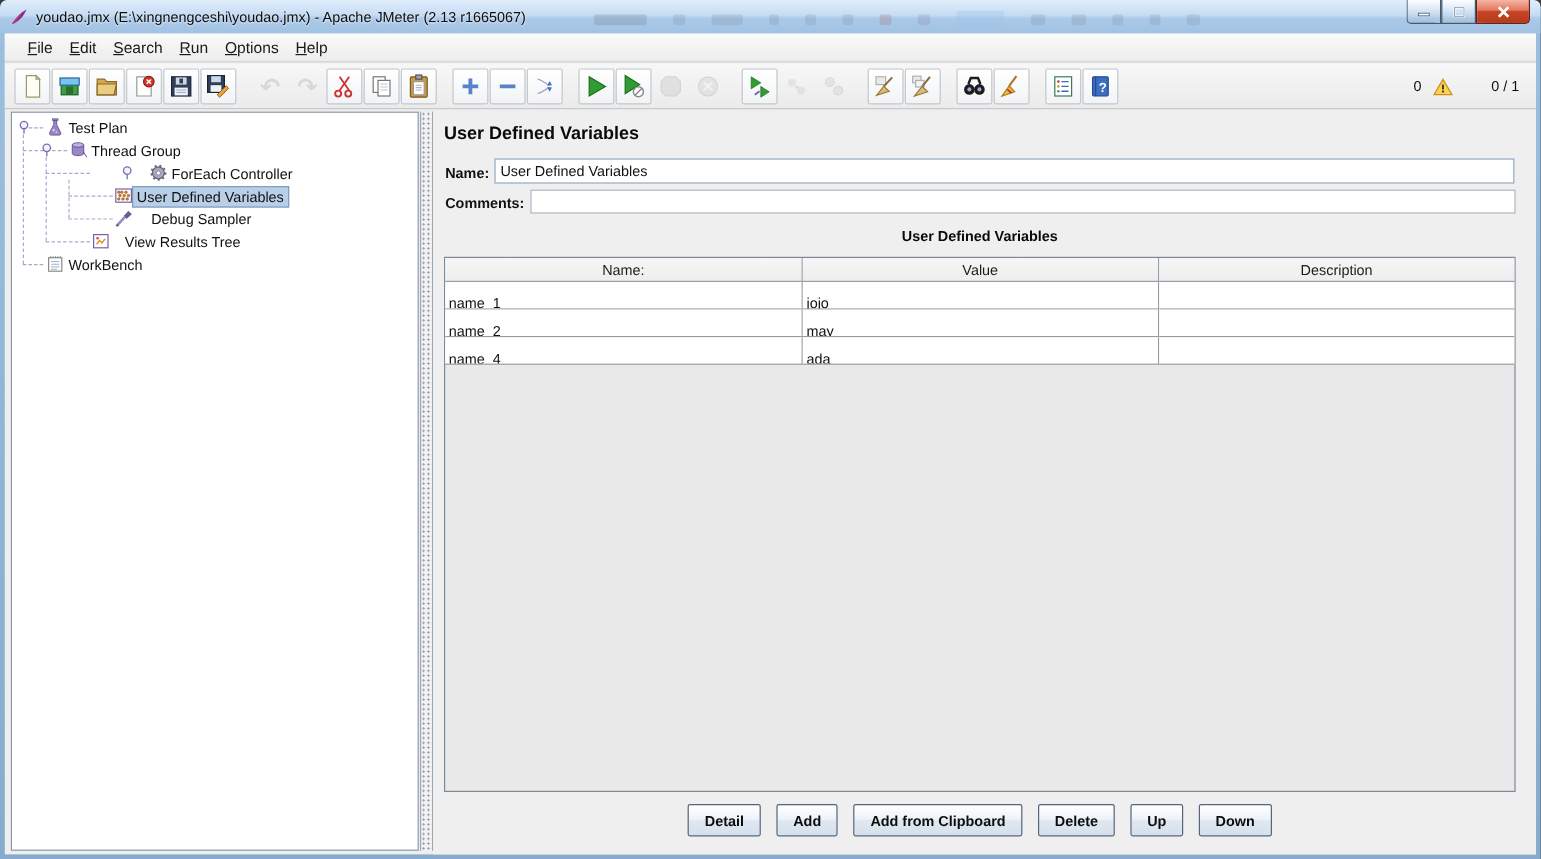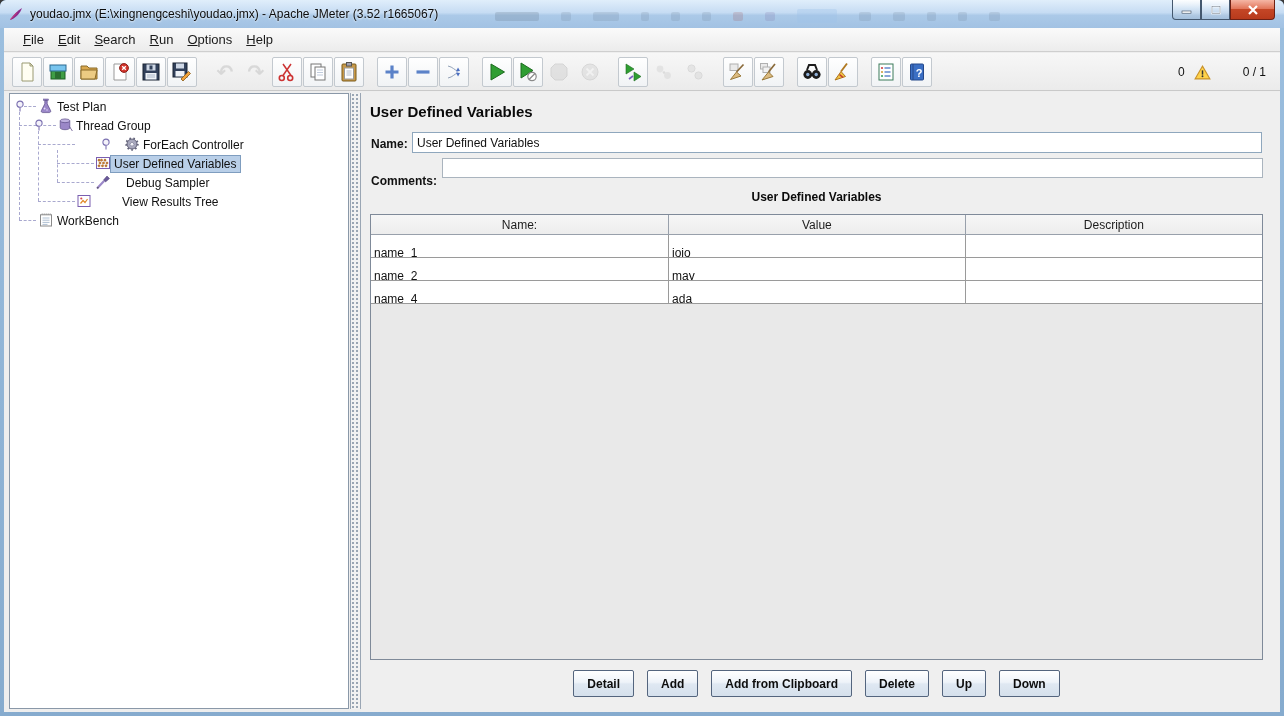--- a/index.html
+++ b/index.html
@@ -84,21 +84,21 @@
 
 <div id="window">
 
   <div id="titlebar">
     <span id="app-icon">
       <svg viewBox="0 0 16 16">
           <path d="M2 14C5.5 8.5 9.5 4.5 14 2c-1.8 5-5.8 9.5-10.5 11.6z" fill="#8c2a8c"></path>
           <path d="M2.5 13.5L9 6.5" stroke="#c23a7a" stroke-width="1.1" fill="none"></path>
         </svg>
     </span>
-    <span id="window-title">youdao.jmx (E:\xingnengceshi\youdao.jmx) - Apache JMeter (3.52 r1665067)</span>
+    <span id="window-title">youdao.jmx (E:\xingnengceshi\youdao.jmx) - Apache JMeter (2.13 r1665067)</span>
     <span id="ghost-icons">
       <span style="width:44px;opacity:.5"></span>
         <span style="width:10px"></span>
         <span style="width:26px"></span>
       <span style="width:8px"></span>
         <span style="width:9px"></span>
         <span style="width:9px"></span>
       <span style="width:10px;background:#a04a4a"></span>
         <span style="width:10px;background:#7a6aa0"></span>
       <span style="width:40px;height:14px;background:#9cc2e8;opacity:.6"></span>
@@ -481,42 +481,42 @@
             <span class="tree-label" style="left: 112px;">Debug Sampler</span>
           </div>
           <div class="tree-row" style="top: 98px;">
             <span class="tree-ic" style="left: 66px;">
               <svg viewBox="0 0 16 16">
                 <rect x="2" y="2.5" width="12" height="11" fill="#fff" stroke="#7a5fb0" stroke-width="1"></rect>
                 <path d="M4.5 10.5l2.5-3 2 2 2.5-3.5" stroke="#e08a2a" stroke-width="1.2" fill="none"></path>
                 <circle cx="5.3" cy="5.5" r="1.1" fill="#d84a4a"></circle>
               </svg>
             </span>
-            <span class="tree-label" style="left: 99px; padding-left: 12px;">View Results Tree</span>
+            <span class="tree-label" style="left: 81px; padding-left: 12px;">View Results Tree</span>
           </div>
           <div class="tree-row" style="top: 117px;">
             <span class="tree-ic" style="left: 28px;">
               <svg viewBox="0 0 16 16">
                 <rect x="2.5" y="2.8" width="11" height="11.2" fill="#fff" stroke="#8a8a8a"></rect>
                 <path d="M4.5 6h7M4.5 8.2h7M4.5 10.4h7M4.5 12.4h5" stroke="#9ab0c8" stroke-width=".8"></path>
                 <path d="M4.2 2.8V1.4M6.2 2.8V1.4M8.2 2.8V1.4M10.2 2.8V1.4M12.2 2.8V1.4" stroke="#8a8a8a" stroke-width=".8"></path>
               </svg>
             </span>
             <span class="tree-label" style="left: 43px;">WorkBench</span>
           </div>
         </div>
     </div>
 
     <div id="splitter"></div>
 
     <div id="main">
       <div id="main-title">User Defined Variables</div>
       <span class="fld-label" style="left:10px;top:45px">Name:</span>
       <input id="name-field" class="fld" value="User Defined Variables" style="">
-      <span class="fld-label" style="left:10px;top:82px">Comments:</span>
+      <span class="fld-label" style="left:10px;top:70px">Comments:</span>
       <input id="comments-field" class="fld" value="" style="">
       <div id="table-caption">User Defined Variables</div>
       <div id="scrollpane">
         <div class="tgrid" id="table-head">
             <div class="th">Name:</div>
             <div class="th">Value</div>
             <div class="th">Description</div>
           </div>
         <div id="table-body">
             <div class="tgrid">

